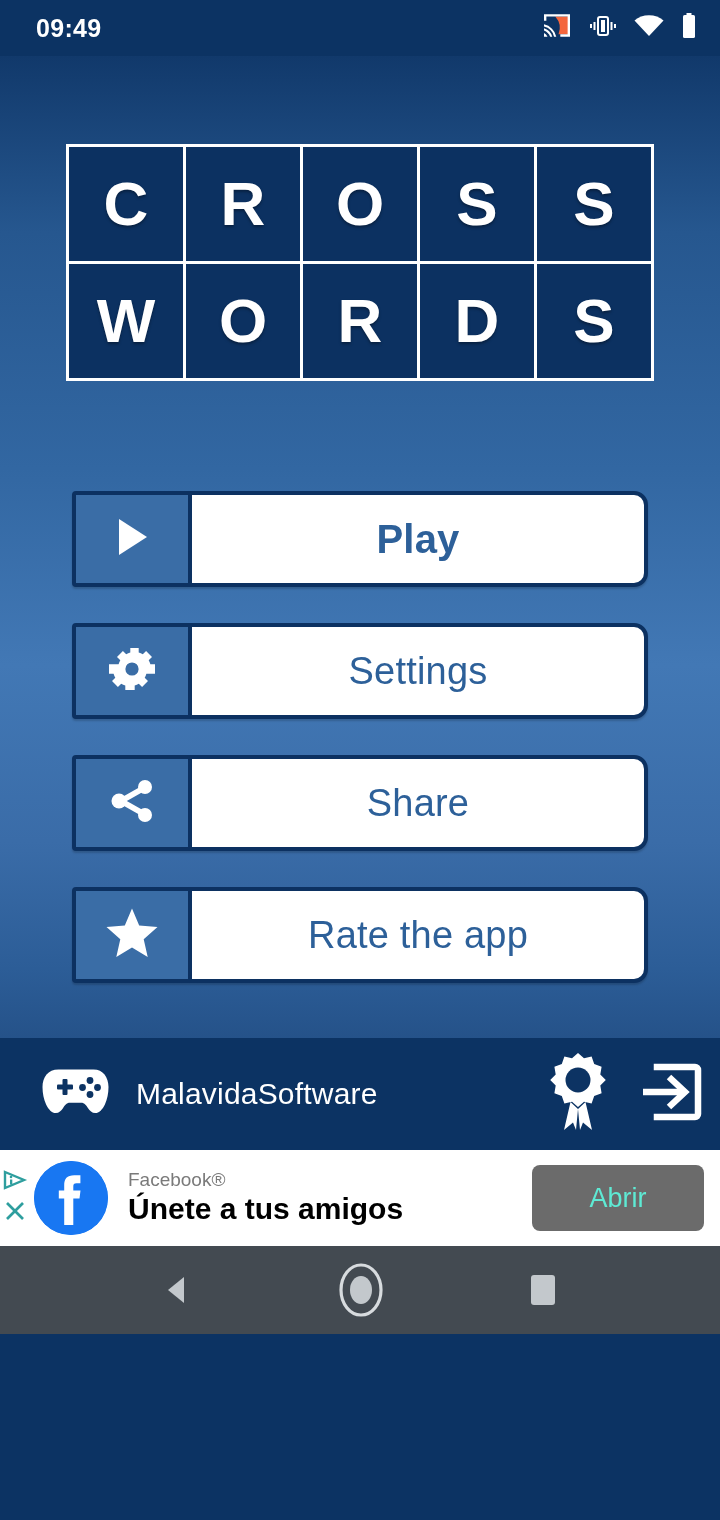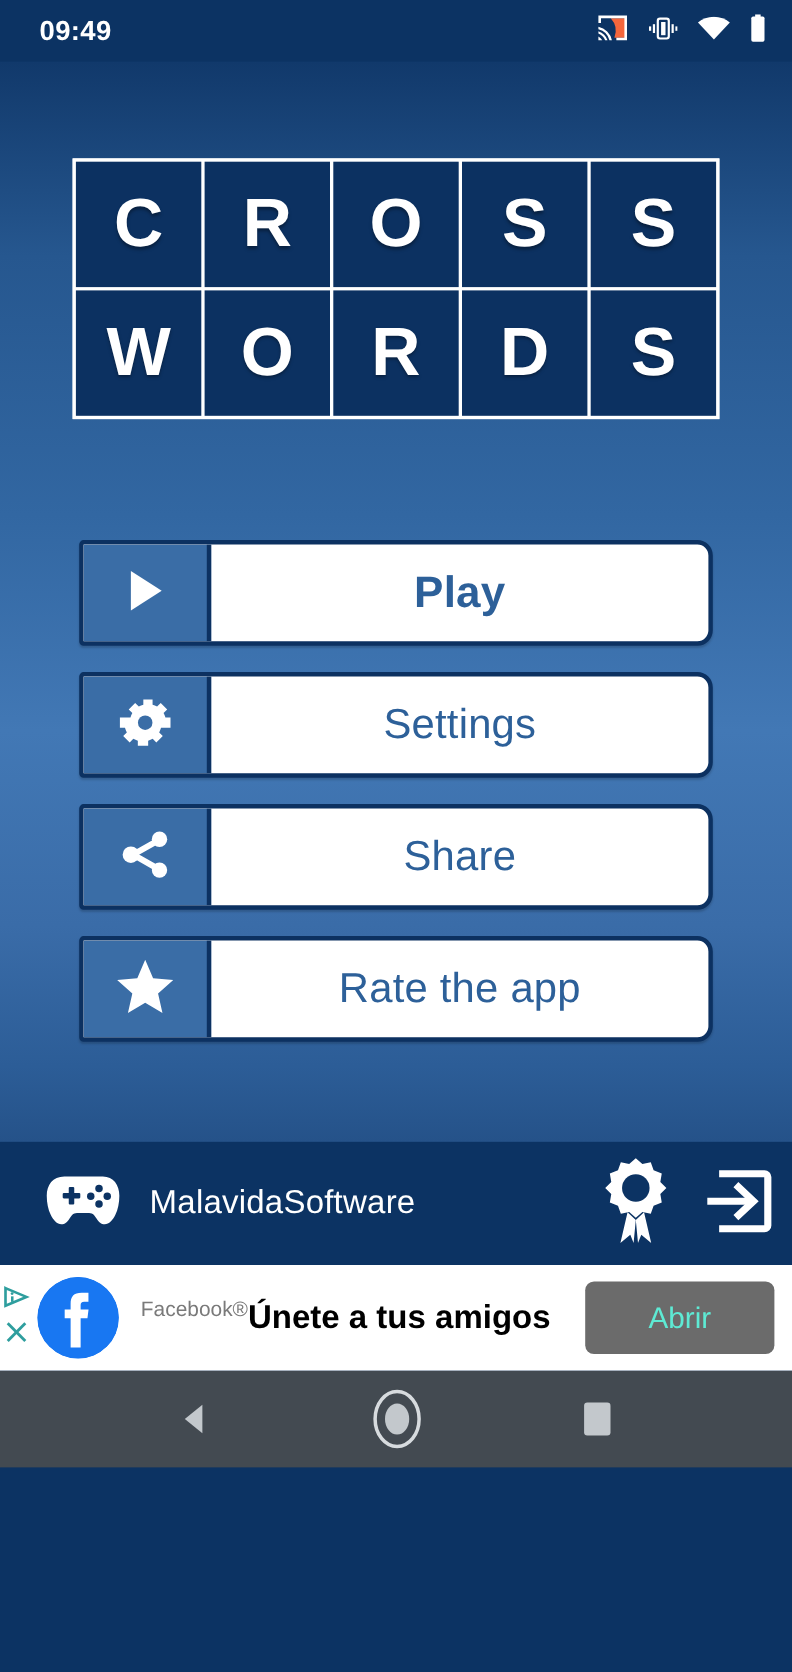--- a/index.html
+++ b/index.html
@@ -73,21 +73,21 @@
     line-height:1;
     letter-spacing:0px;
     text-shadow:0 2px 3px rgba(0,0,0,0.35);
   }
 
   
   .menu {
     margin-top:110px;
     width:576px;
     display:flex; flex-direction:column;
-    gap:24px;
+    gap:36px;
   }
   .mbtn {
     height:96px;
     display:flex;
     border:4px solid #0c3161;
     border-radius:4px 14px 14px 4px;
     background:#ffffff;
     box-shadow:0 2px 2px rgba(0,0,0,0.18);
     overflow:hidden;
   }
@@ -147,21 +147,21 @@
   .fb-logo {
     width:74px; height:74px; flex:0 0 74px;
     border-radius:50%;
     background:#1877f2;
     display:flex; align-items:flex-end; justify-content:center;
     position:relative;
     overflow:hidden;
   }
   .ad-text {
     margin-left:20px;
-    display:flex; flex-direction:row;
+    display:flex; flex-direction:column;
     justify-content:center;
   }
   .ad-kicker {
     color:#7a7a7a;
     font-size:19px;
     font-weight:400;
     line-height:1.15;
   }
   .ad-headline {
     color:#000000;

